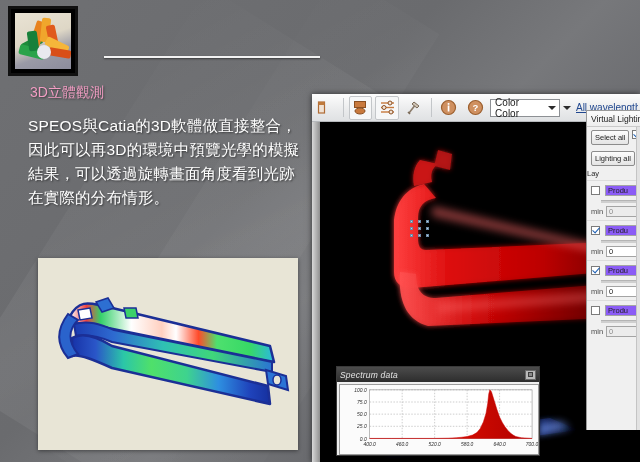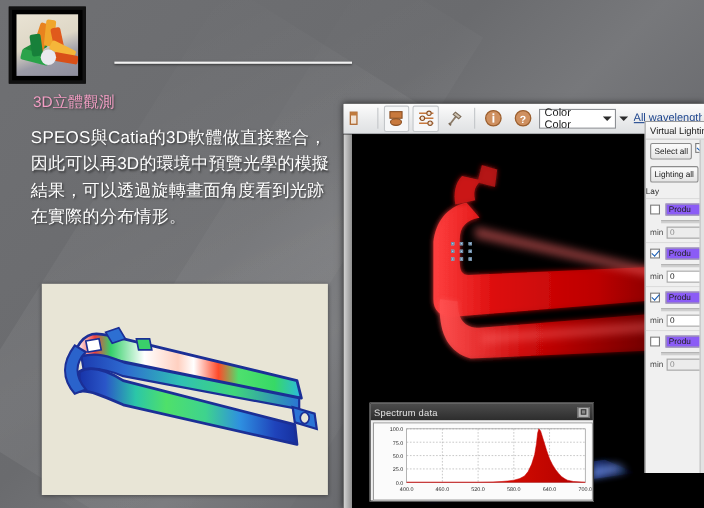--- a/index.html
+++ b/index.html
@@ -112,21 +112,21 @@
   }
   .wl-arrow {
     width: 0; height: 0; flex: 0 0 auto;
     border-left: 4px solid transparent; border-right: 4px solid transparent;
     border-top: 4px solid #2b2b2b; margin-right: 2px;
   }
 
   
   .viewport {
     position: absolute; left: 0; top: 28px; width: 328px; height: 340px;
-    background: #000; overflow: hidden;
+    background: #000; overflow: hidden; font-style: italic;
   }
   .vp-left-rail {
     position: absolute; left: 0; top: 0; width: 8px; height: 340px;
     background: linear-gradient(90deg, #d8d8d8, #8f8f8f);
   }
   .vp-svg { position: absolute; left: 8px; top: 0; width: 320px; height: 340px; }
   .axis-y {
     position: absolute; left: 36px; top: 274px;
     color: #dcdcdc; font-size: 9px;
   }

